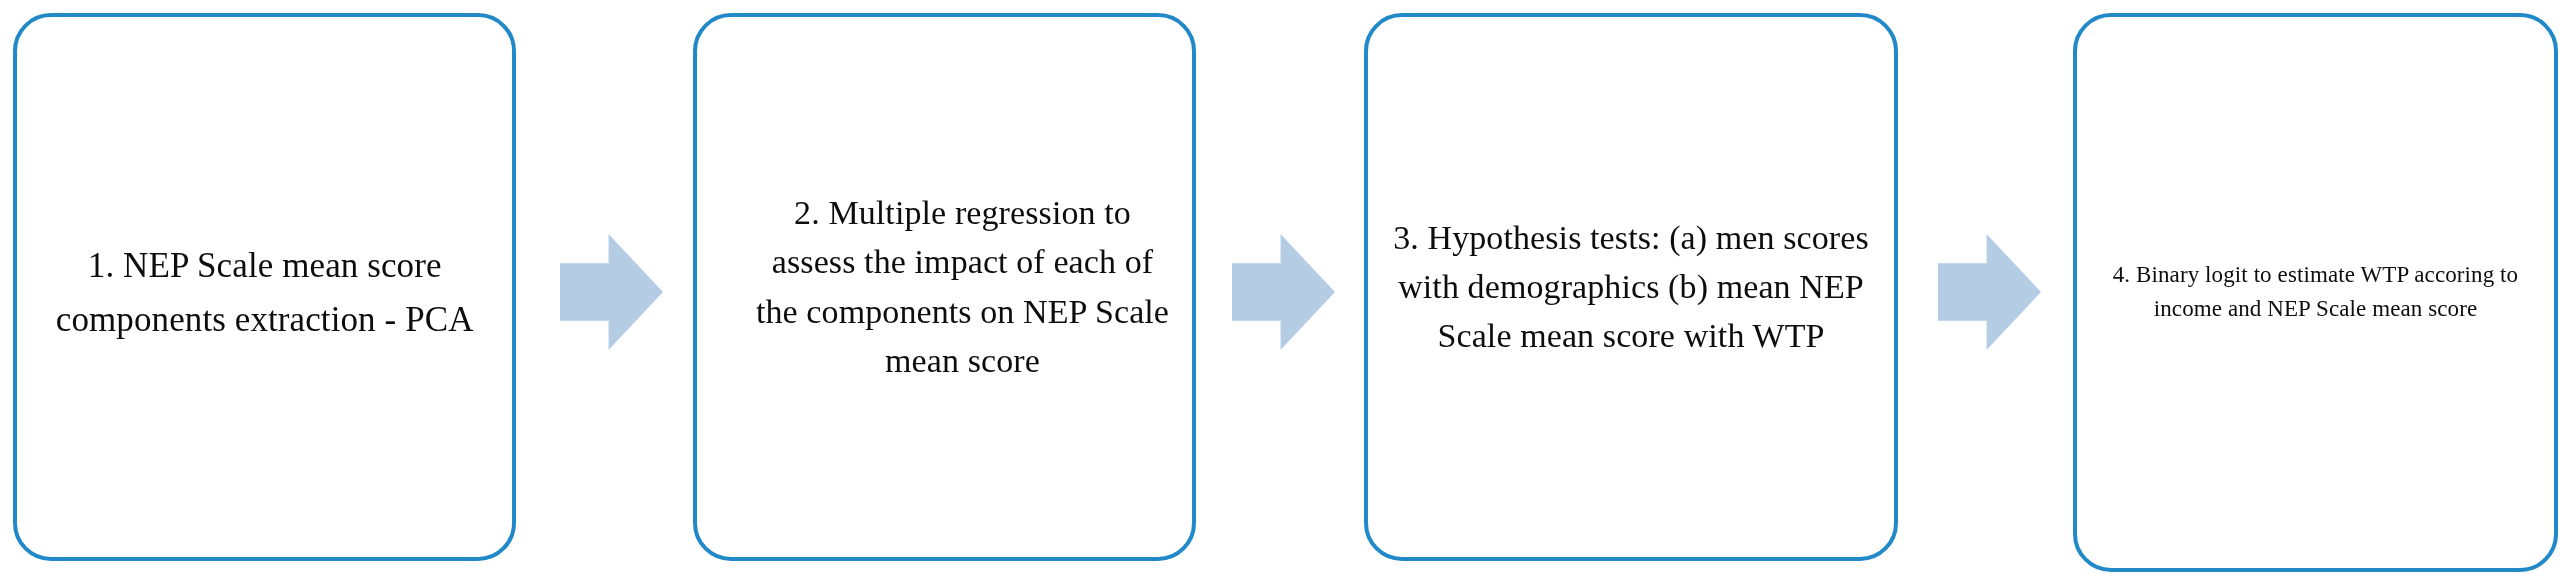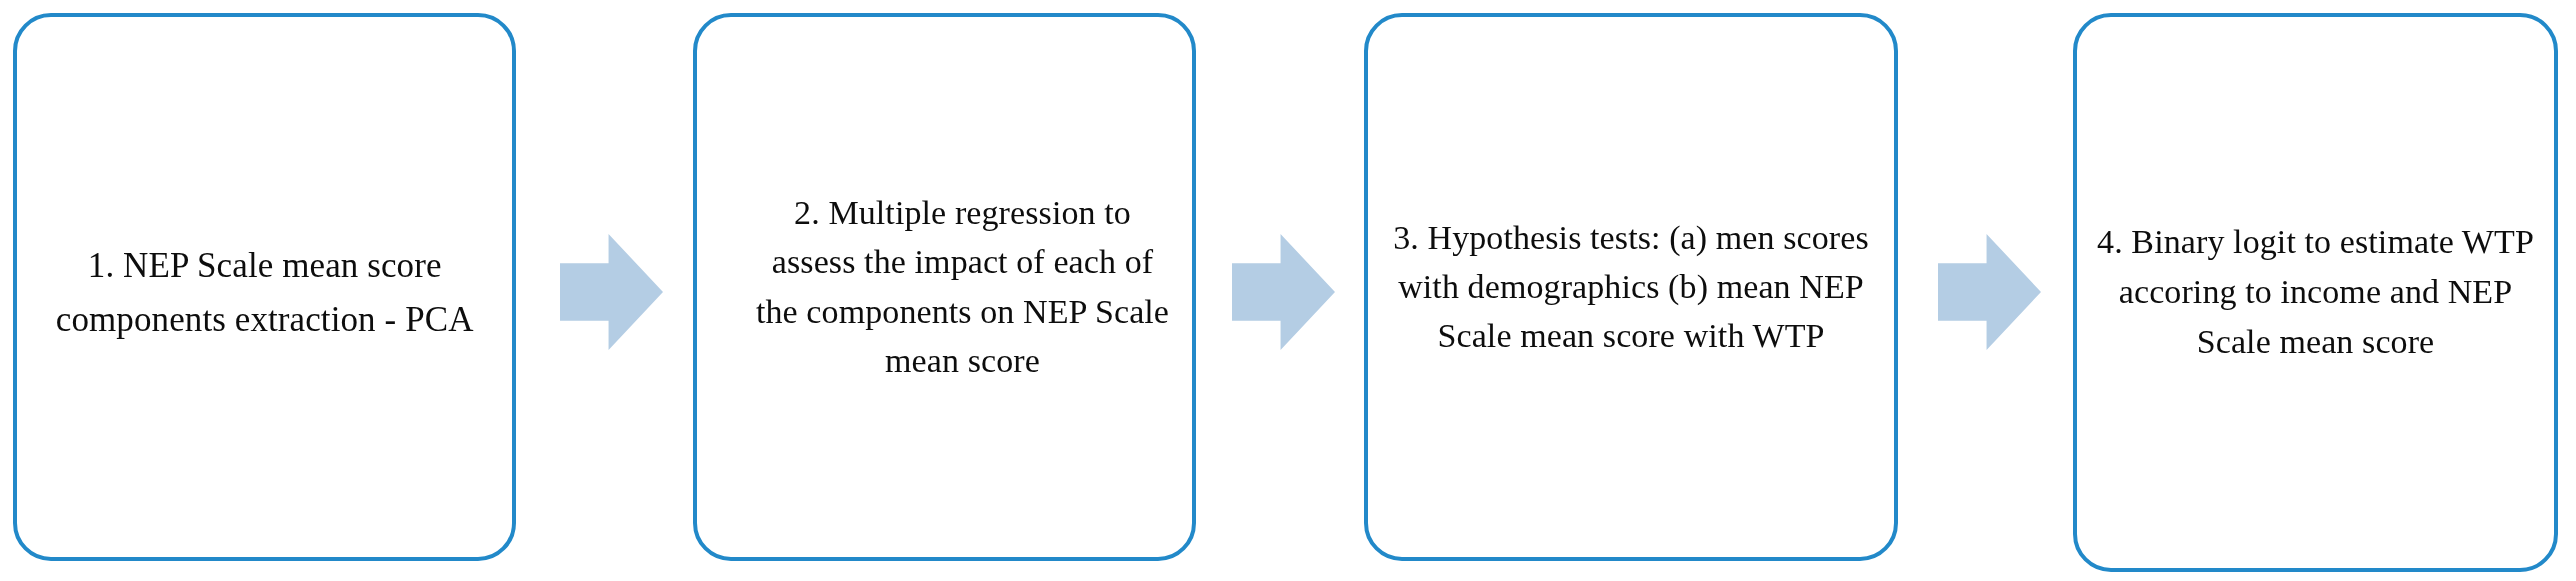--- a/index.html
+++ b/index.html
@@ -47,21 +47,21 @@
 
   
   #box-1 { left: 13.2px;   top: 12.5px; width: 503px; height: 548px; }
   #box-2 { left: 693px;  top: 12.5px; width: 503px; height: 548px; padding-left: 36px; }
   #box-3 { left: 1364px; top: 12.5px; width: 534px; height: 548px; }
   #box-4 { left: 2073px; top: 12.5px; width: 485px; height: 559px; }
 
   #box-1 .box-text { font-size: 35px; line-height: 1.52; margin-top: 12px; }
   #box-2 .box-text { font-size: 34px; line-height: 1.45; }
   #box-3 .box-text { font-size: 34px; line-height: 1.45; }
-  #box-4 .box-text { font-size: 34px; line-height: 1.47; }
+  #box-4 .box-text { font-size: 23px; line-height: 1.47; }
 
   
   .arrow-connector {
     position: absolute;
     top: 234px;
     width: 103px;
     height: 116px;
   }
   #arrow-1 { left: 560px; }
   #arrow-2 { left: 1232px; }

